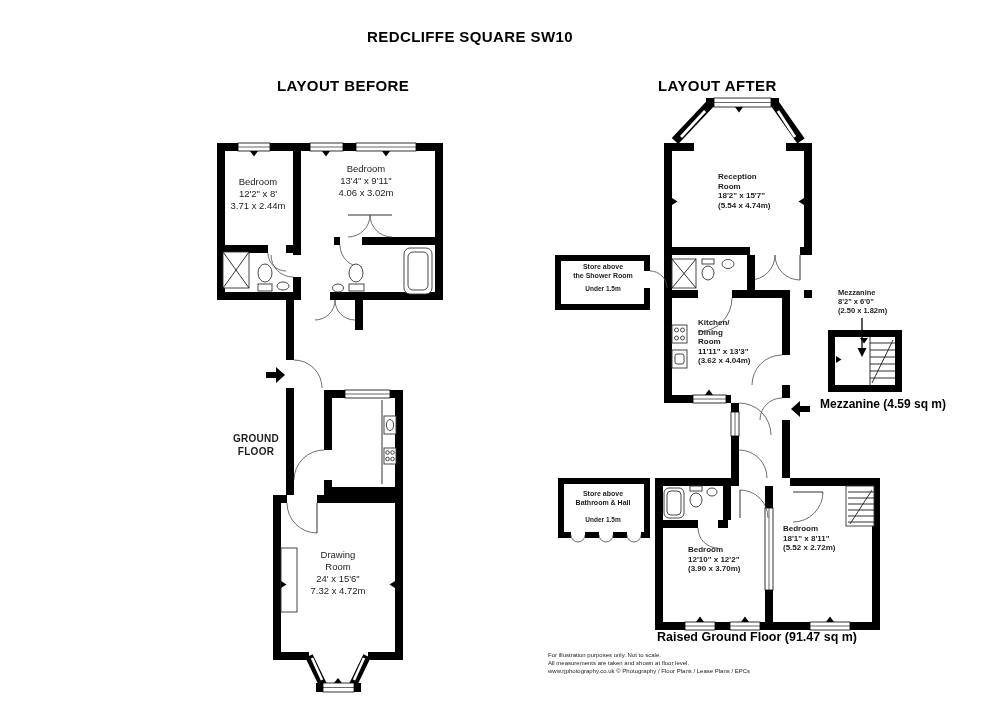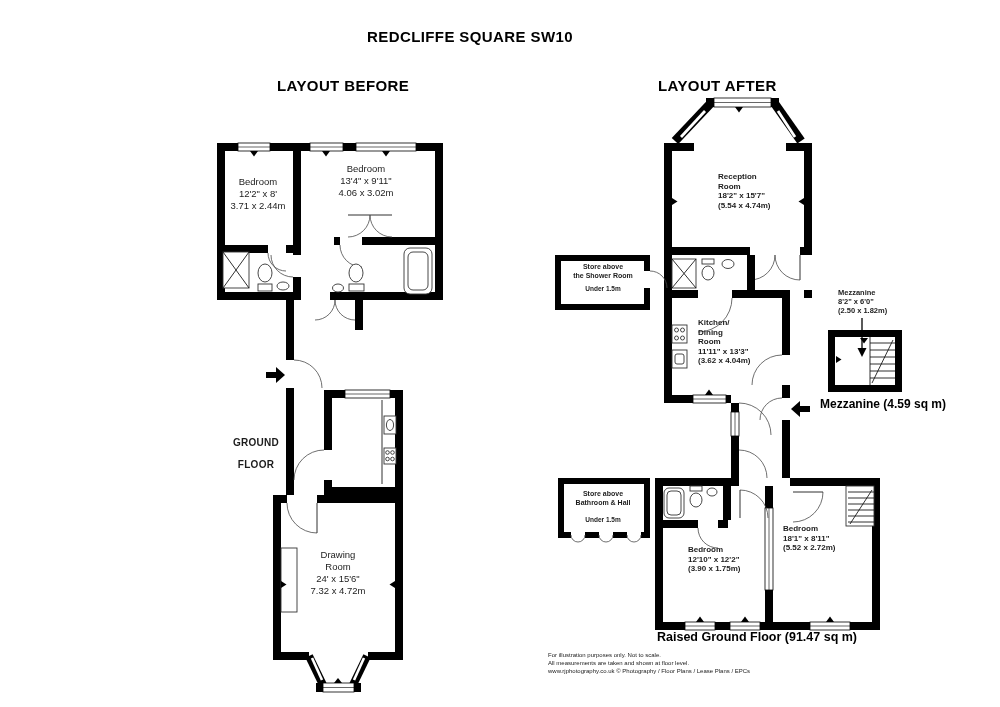--- a/index.html
+++ b/index.html
@@ -19,21 +19,21 @@
 
   .room-label { position:absolute; color:#1c1c1c; }
   .room-label span { display:block; }
   .centered { text-align:center; }
   .centered .rl-dim { margin-left:50%; transform:translateX(-50%); width:max-content; white-space:nowrap; }
   .lbl-before { font-size:9.5px; line-height:12px; }
   .lbl-after  { font-size:8px; font-weight:bold; line-height:9.5px; }
   .lbl-after .rl-dim { white-space:nowrap; }
   .lbl-mezz-ptr { font-size:7.5px; font-weight:bold; line-height:9px; }
   .lbl-mezz-ptr .rl-dim { white-space:nowrap; }
-  .ground-floor { font-size:10px; font-weight:bold; line-height:22px; letter-spacing:.3px; }
+  .ground-floor { font-size:10px; font-weight:bold; line-height:13px; letter-spacing:.3px; }
   .store-label { position:absolute; text-align:center; font-weight:bold; color:#1c1c1c; }
   .store-label .st-line { display:block; font-size:7px; line-height:8.5px; }
   .store-label .st-under { display:block; font-size:6.5px; line-height:8px; }
   #store-shower-label .st-under { margin-top:5px; }
   #store-bathroom-label .st-under { margin-top:9px; }
   .big-label { position:absolute; font-weight:bold; color:#000; white-space:nowrap; }
   #mezzanine-area-label { left:820px; top:397px; font-size:12px; }
   #raised-gf-label { left:657px; top:630px; font-size:12.5px; }
   .footer { position:absolute; left:548px; top:651px; font-size:6px; line-height:8px; color:#222; }
   .footer span { display:block; white-space:nowrap; }
@@ -373,21 +373,21 @@
     <span class="rl-dim">(3.62 x 4.04m)</span>
   </div>
   <div class="room-label lbl-mezz-ptr" style="left:838px; top:288px; width:60px;">
     <span class="rl-name">Mezzanine</span>
     <span class="rl-dim">8'2" x 6'0"</span>
     <span class="rl-dim">(2.50 x 1.82m)</span>
   </div>
   <div class="room-label lbl-after" style="left:688px; top:545px; width:70px;">
     <span class="rl-name">Bedroom</span>
     <span class="rl-dim">12'10" x 12'2"</span>
-    <span class="rl-dim">(3.90 x 1.75m)</span>
+    <span class="rl-dim">(3.90 x 3.70m)</span>
   </div>
   <div class="room-label lbl-after" style="left:783px; top:524px; width:80px;">
     <span class="rl-name">Bedroom</span>
     <span class="rl-dim">18'1" x 8'11"</span>
     <span class="rl-dim">(5.52 x 2.72m)</span>
   </div>
 
   <div class="store-label" id="store-shower-label" style="left:559px; top:263px; width:88px;">
     <span class="st-line">Store above</span>
     <span class="st-line">the Shower Room</span>

